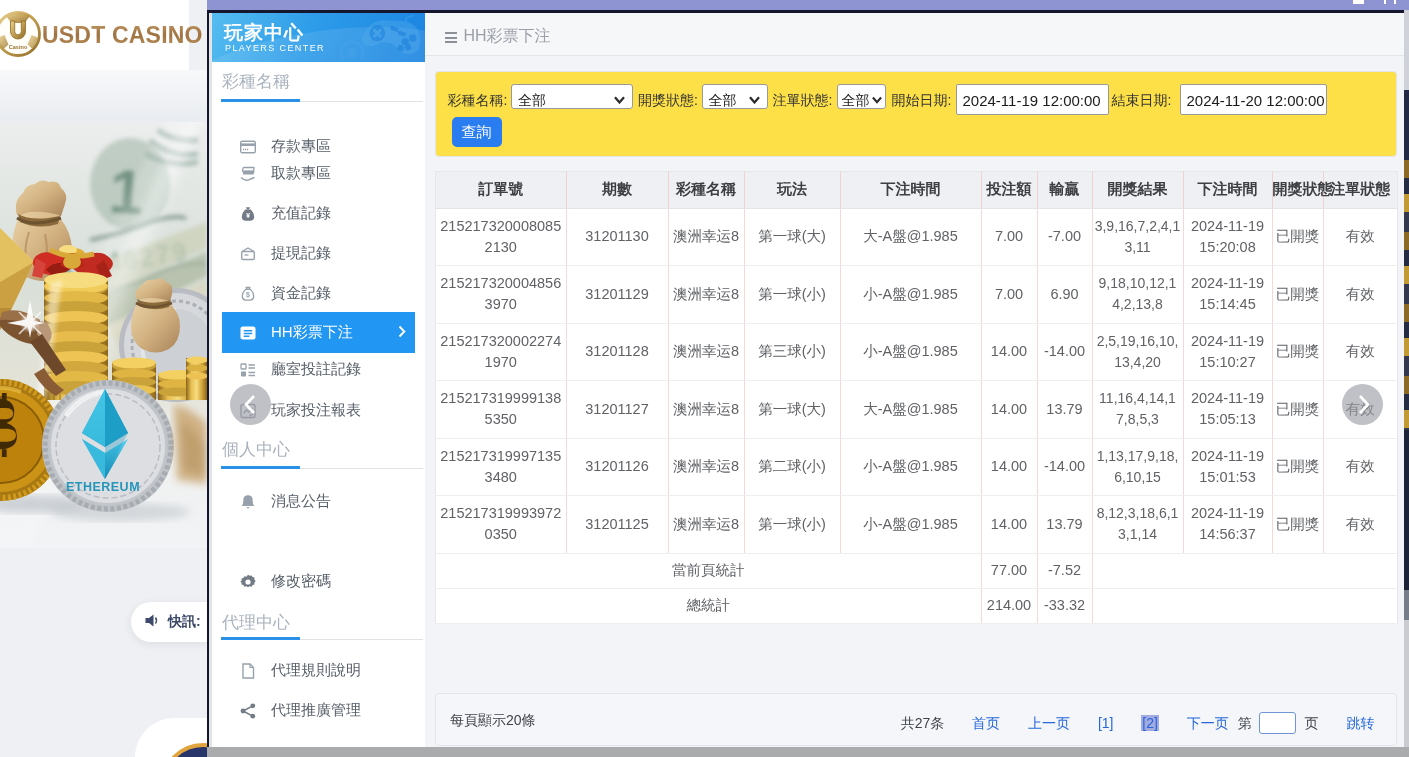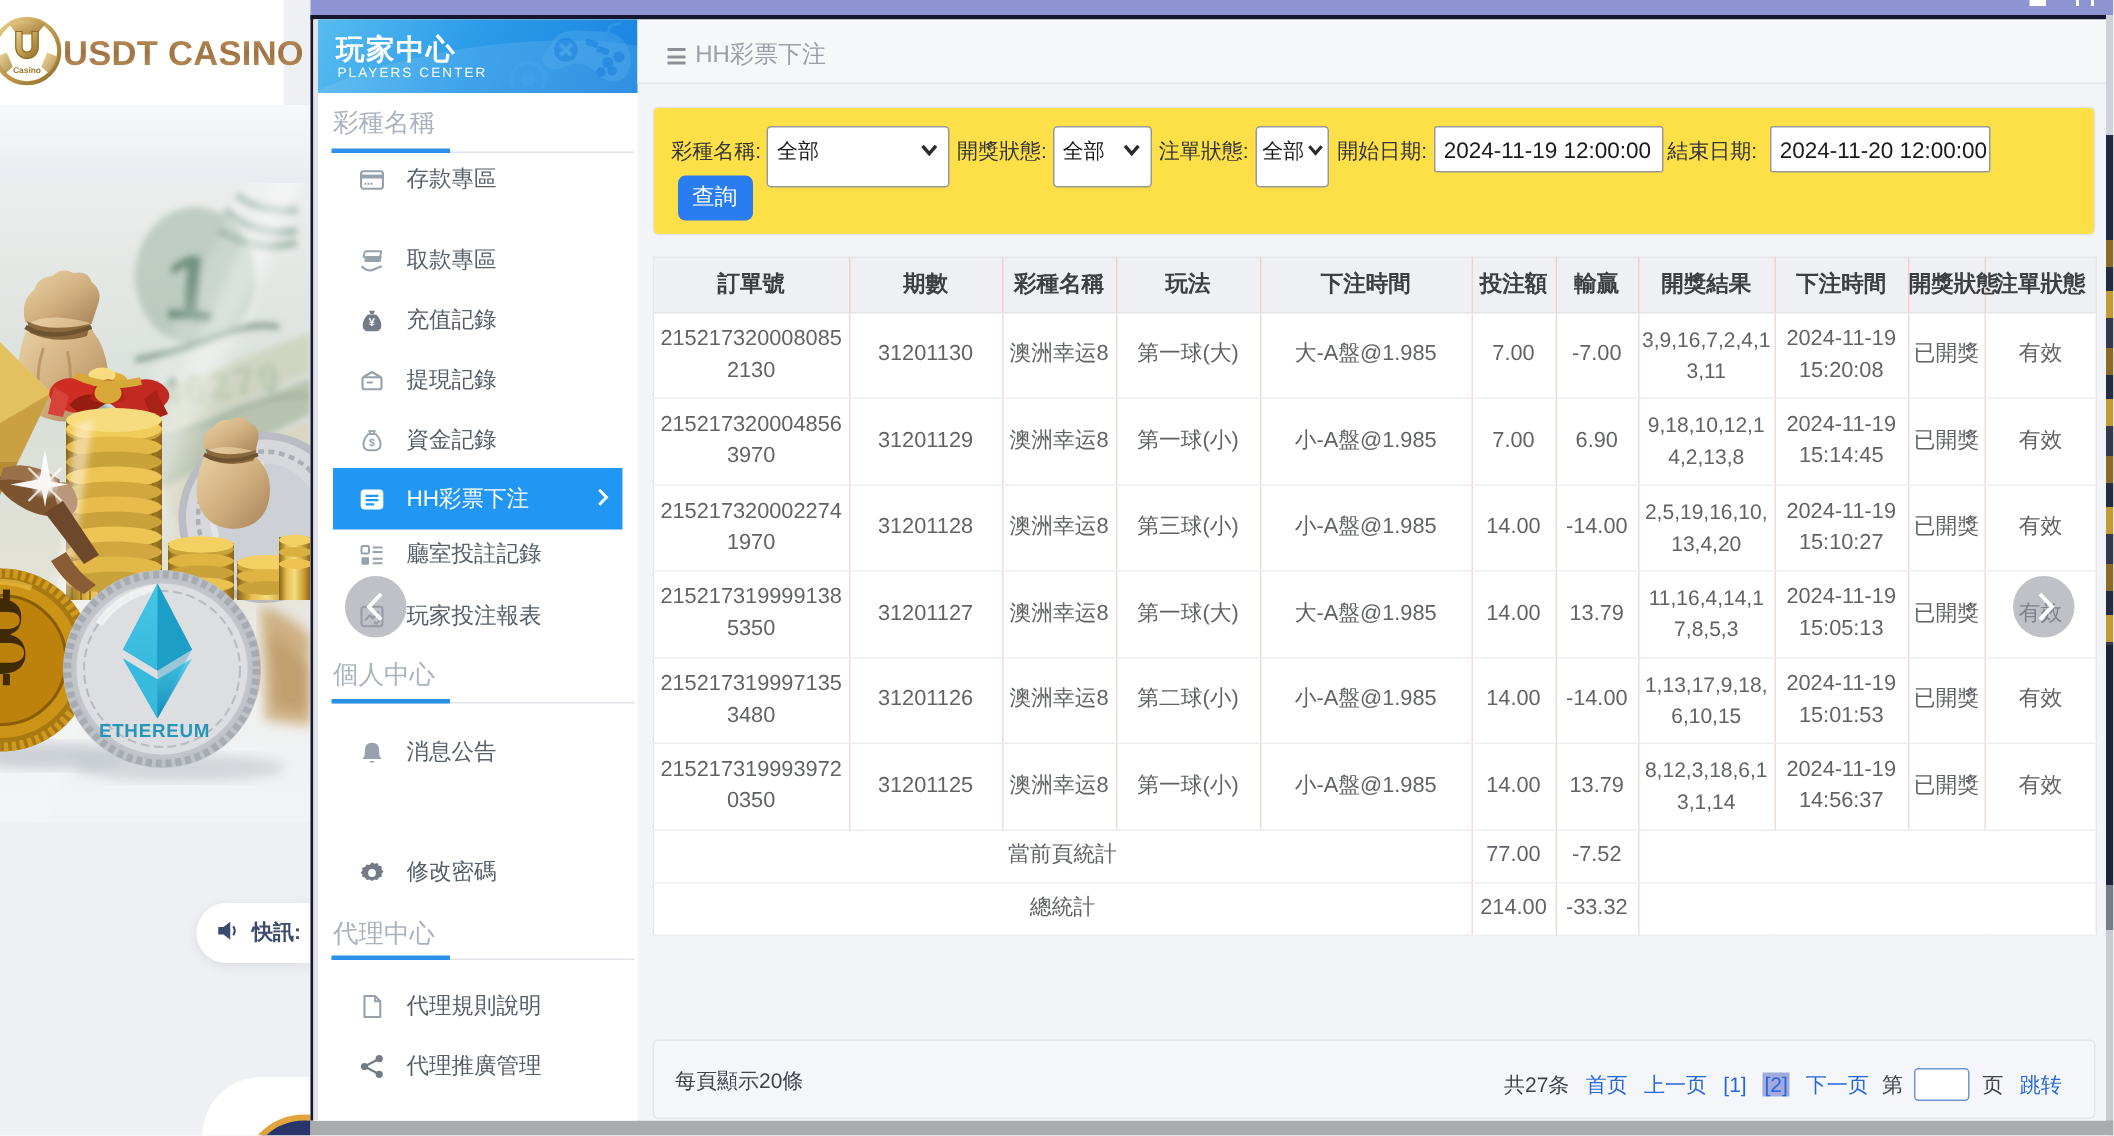--- a/index.html
+++ b/index.html
@@ -51,40 +51,40 @@
 
 
 #main { position:absolute; left:215.5px; top:0; width:979.5px; height:734px; }
 #m-head { position:absolute; left:0; top:0; width:979.5px; height:42.5px; border-bottom:1px solid #e4e6ea; background:#f6f7f9; }
 #m-head .burger { position:absolute; left:20px; top:19px; width:12.5px; height:12px; }
 #m-head .burger i { display:block; height:2px; background:#8d9197; margin-bottom:2.6px; }
 #m-head .ttl { position:absolute; left:39px; top:13px; font-size:16px; color:#9b9fa7; }
 
 #filter { position:absolute; left:10.5px; top:57.5px; width:961.5px; height:86px; background:#fde047; border:1px solid #e2e5ea; border-radius:4px; }
 #filter .lab { position:absolute; top:20px; font-size:14px; color:#333; }
-.sel { position:absolute; top:12.5px; height:41px; background:#fff; border:1px solid #999; border-radius:3px; font-size:14px; color:#1b1b1b; }
+.sel { position:absolute; top:12.5px; height:25px; background:#fff; border:1px solid #999; border-radius:3px; font-size:14px; color:#1b1b1b; }
 .sel .v { position:absolute; left:6px; top:7px; }
 .sel svg { position:absolute; right:7px; top:11px; }
 .din { position:absolute; top:12.5px; height:31px; background:#fff; border:1px solid #999; border-radius:2px; font-size:15px; color:#1b1b1b; white-space:nowrap; }
 .din .v { position:absolute; left:6px; top:7px; }
 #qbtn { position:absolute; left:15.5px; top:45.5px; width:50px; height:30px; background:#2a7cf1; border-radius:5px; color:#fff; font-size:15px; text-align:center; line-height:30px; }
 
 
 #tbl { position:absolute; left:10.5px; top:157.5px; width:961.5px; background:#fff; border:1px solid #e7e7e9; border-collapse:collapse; table-layout:fixed; }
 #tbl th { background:#eef0f3; font-size:15px; font-weight:bold; color:#3d3f42; height:37px; border-right:1px solid #f0d2d2; border-bottom:1px solid #e4e4e6; overflow:visible; white-space:nowrap; padding:0; }
 #tbl td { font-size:14.5px; color:#606266; text-align:center; border-right:1px solid #f5d8d8; border-bottom:1px solid #eeeeef; height:57.5px; padding:0 2px; line-height:21px; word-break:break-all; }
 #tbl td:last-child, #tbl th:last-child { border-right:none; }
 #tbl tr.stat td { height:35px; }
 #tbl td:nth-child(8) { font-size:14px; }
 
 
 #foot { position:absolute; left:10.5px; top:680px; width:961.5px; height:53px; background:#f5f6fa; border:1px solid #e2e5ea; border-radius:4px; font-size:14px; color:#3f434a; }
 #foot .l { position:absolute; left:14px; top:18px; }
 #foot .r { position:absolute; right:21px; top:18px; white-space:nowrap; }
-#foot .r a { color:#2668d9; text-decoration:none; margin-left:7px; }
+#foot .r a { color:#2668d9; text-decoration:none; margin-left:24px; }
 #foot .r .cur { background:#a2aadf; padding:0 1px; }
 #foot .r .jmp { display:inline-block; width:37px; height:22px; background:#fff; border:1px solid #6f95d8; border-radius:3px; vertical-align:-6px; margin-left:7px; }
 </style>
 </head>
 <body>
 <div id="stage">
 
   <div id="leftpage">
     <div id="lp-banner">
       <svg width="207" height="426" viewBox="0 0 207 426">
@@ -354,21 +354,21 @@
         </svg>
         <span class="t1">玩家中心</span>
           <span class="t2">PLAYERS CENTER</span>
       </div>
 
       <div class="sb-sec" style="top:57px;">彩種名稱</div>
       <div class="sb-line" style="top:87.5px;">
           <i></i>
         </div>
 
-      <div class="mi" style="top:87px;">
+      <div class="mi" style="top:114px;">
           <svg class="ic" viewBox="0 0 16 16">
             <rect x="0.7" y="2.2" width="14.6" height="11.6" rx="1.6" fill="none" stroke="#97a1ab" stroke-width="1.4"></rect>
             <rect x="0.7" y="4.4" width="14.6" height="2.6" fill="#97a1ab"></rect>
             <path d="M3 10.5h1.2M5 10.5h1.2M7 10.5h1.2" stroke="#97a1ab" stroke-width="1.3"></path>
           </svg>
           <span class="tx">存款專區</span>
         </div>
       <div class="mi" style="top:141px;">
           <svg class="ic" viewBox="0 0 16 16">
             <rect x="3.5" y="1.5" width="11" height="4" rx="0.8" fill="none" stroke="#97a1ab" stroke-width="1.3" transform="skewX(-12)"></rect>

